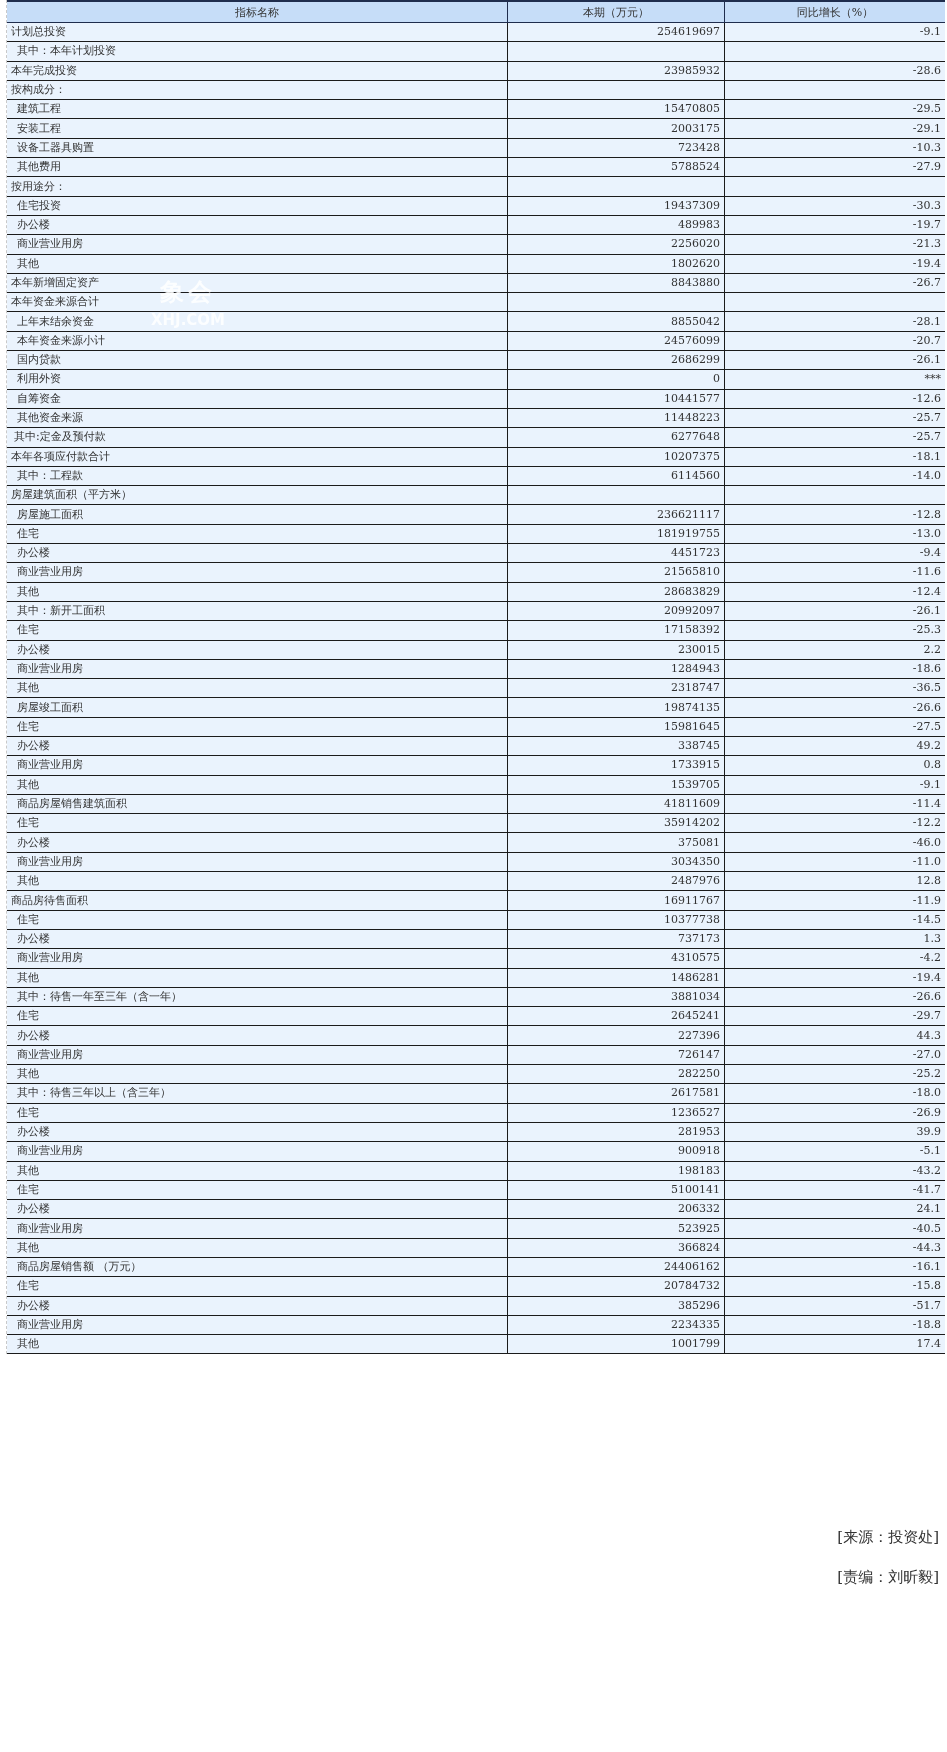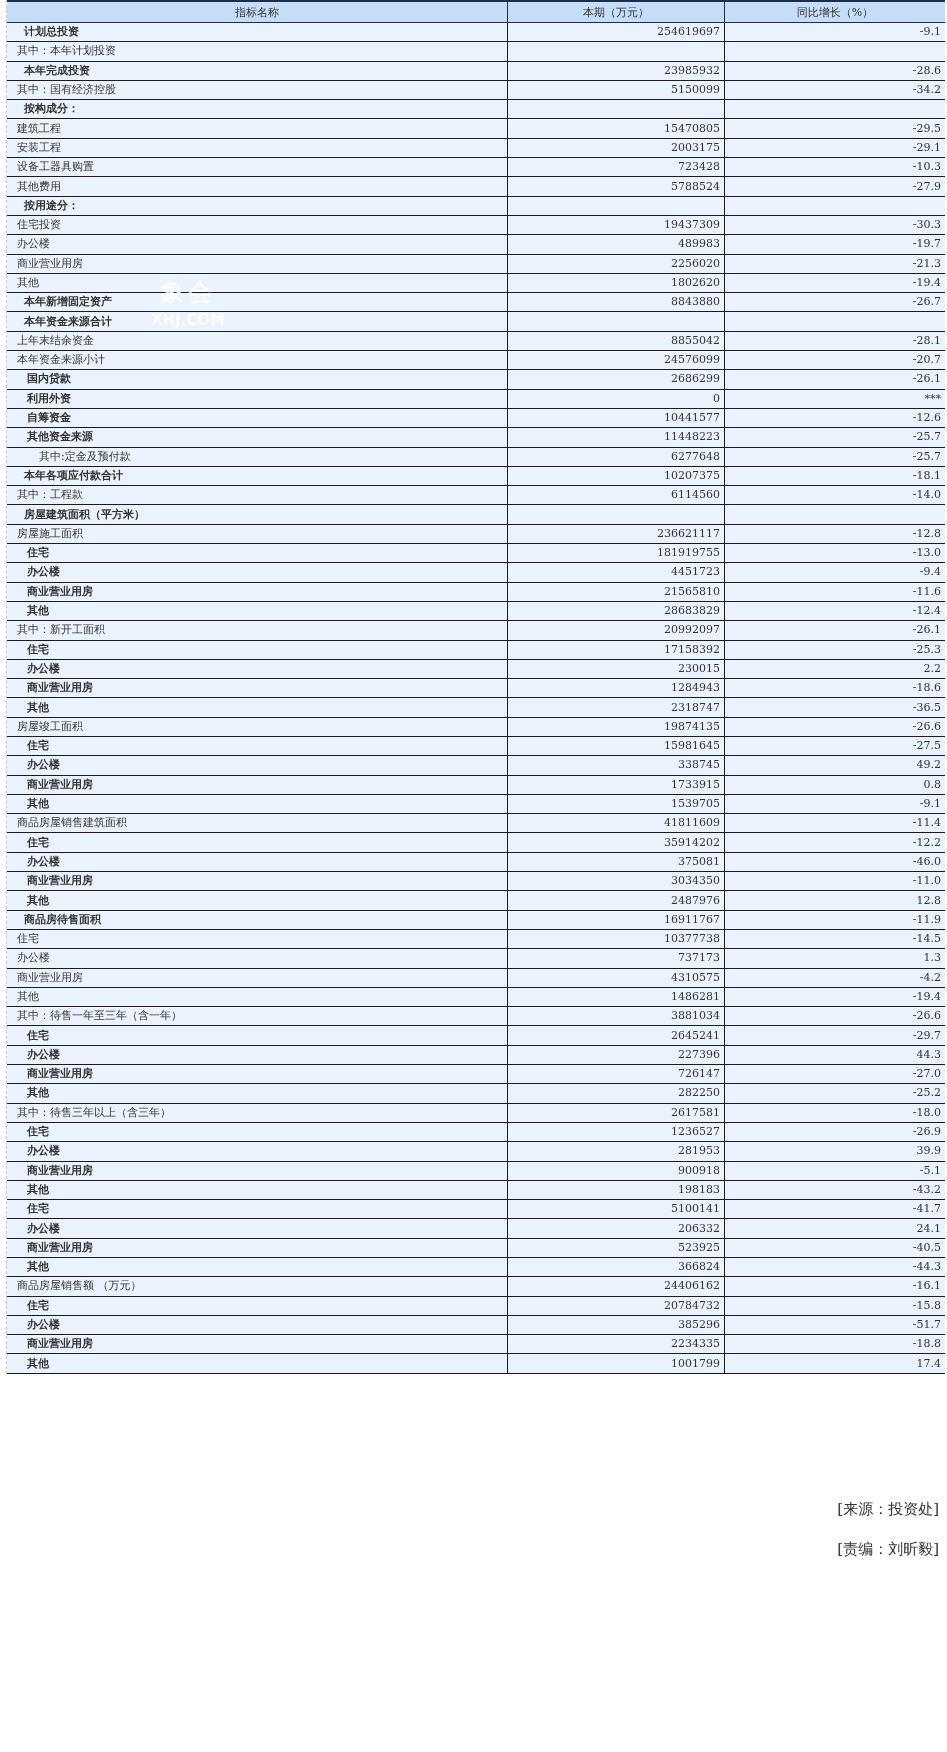--- a/index.html
+++ b/index.html
@@ -9,26 +9,26 @@
   table { border-collapse:collapse; width:938px; table-layout:fixed; }
   col.c1 { width:447px; } col.c2 { width:194px; } col.c3 { width:197px; }
   th { background:#c6ddf8; font-weight:normal; font-size:11px; height:20px; padding:0;
        border-top:2px solid #1f2d4d; border-bottom:1.5px solid #1f2d4d; border-left:1px solid #1f2d4d; text-align:center; color:#333;margin-left:40px; }
   th:first-child { border-left:none; }
   td { background:#eaf3fd; font-size:11px; height:18.3px; padding:0 4px; border-bottom:1.5px solid #1b1b1b;
        border-left:1px solid #1b1b1b; white-space:nowrap; line-height:18px; }
   td:first-child { border-left:none; text-align:left; }
   td.num { text-align:right; }
   tr.seg-break td { border-top:1px dashed #bcbcbc; }
-  .i0 { padding-left:17px;font-weight:bold; } .i1 { padding-left:10px; } .i2 { padding-left:20px;font-weight:bold; } .i3 { padding-left:32px; }
+  .i0 { padding-left:4px; } .i1 { padding-left:10px; } .i2 { padding-left:10px; } .i3 { padding-left:7px; }
   .watermark { position:absolute; left:138px; top:272px; width:100px; pointer-events:none; color:rgba(255,255,255,0.85);
                font-family:"DejaVu Sans",sans-serif; text-align:center; }
   .watermark .wm-cn { font-size:24px; font-weight:bold; letter-spacing:4px; line-height:40px; }
   .watermark .wm-en { font-size:15px; font-weight:bold; line-height:16px; }
-  .footer { position:absolute; right:8px; font-size:15px; color:#333; font-family:"DejaVu Serif","Liberation Serif",serif; }
+  .footer { position:absolute; right:8px; font-size:15px; color:#333; font-family:"DejaVu Serif","Liberation Serif",serif;margin-top:28px; }
 </style>
 </head>
 <body>
 
 <div class="wrap">
   <table>
     <colgroup>
         <col class="c1">
         <col class="c2">
         <col class="c3">
@@ -50,25 +50,20 @@
           <td class="i1">其中：本年计划投资</td>
           <td class="num"></td>
           <td class="num"></td>
         </tr>
         <tr>
           <td class="i0">本年完成投资</td>
           <td class="num">23985932</td>
           <td class="num">-28.6</td>
         </tr>
         <tr>
-          <td class="i1">其中：国有经济控股</td>
-          <td class="num">5150099</td>
-          <td class="num">-34.2</td>
-        </tr>
-        <tr>
           <td class="i0">按构成分：</td>
           <td class="num"></td>
           <td class="num"></td>
         </tr>
         <tr>
           <td class="i1">建筑工程</td>
           <td class="num">15470805</td>
           <td class="num">-29.5</td>
         </tr>
         <tr>

